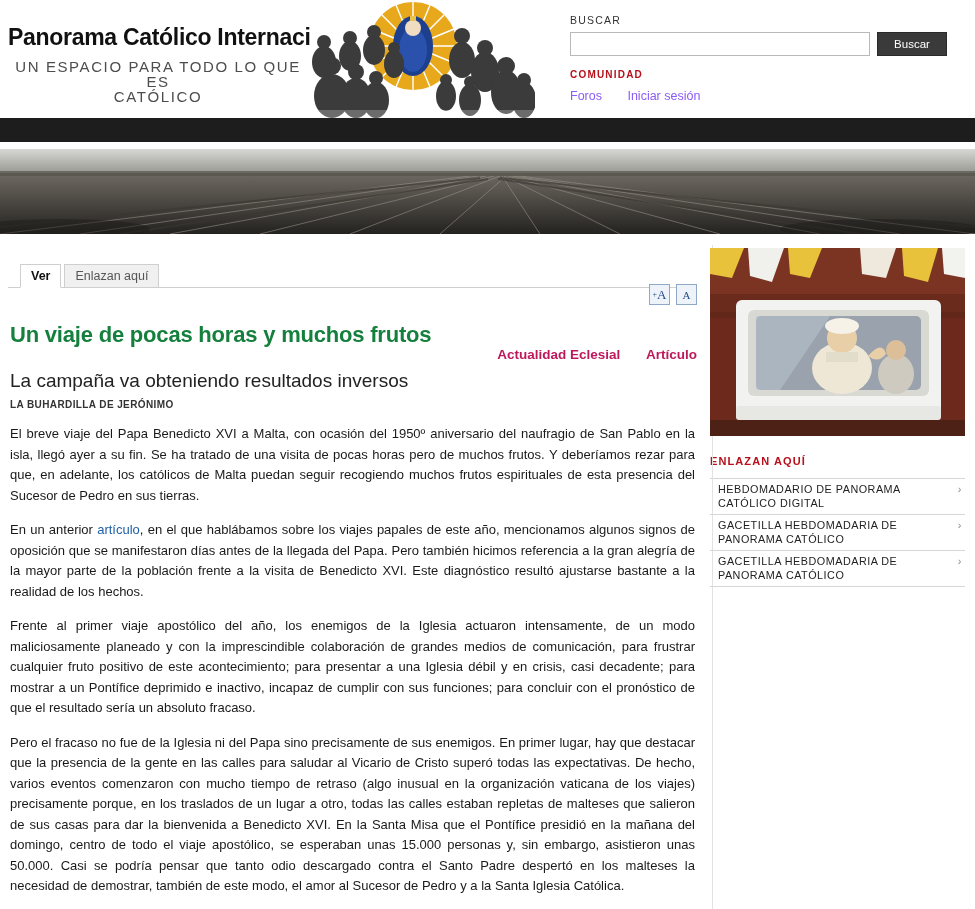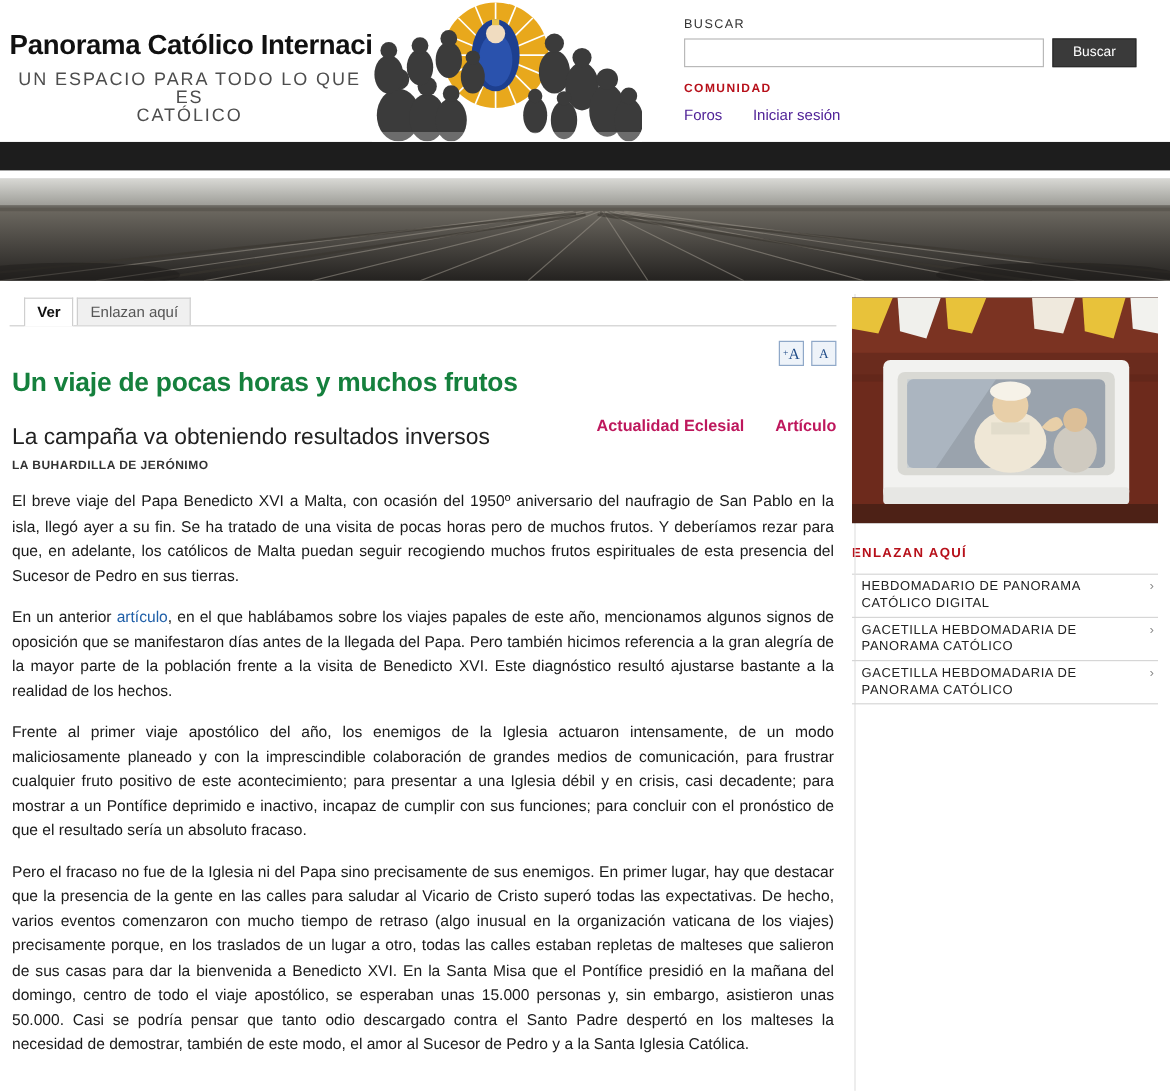--- a/index.html
+++ b/index.html
@@ -87,21 +87,21 @@
     font-size: 10px;
     letter-spacing: 1.2px;
     color: #b7101a;
     font-weight: bold;
   }
   .community-links {
     margin-top: 9px;
     font-size: 12.5px;
   }
   .community-links a {
-    color: #4c1d95;
+    color: #8b5cf6;
     text-decoration: none;
     margin-right: 22px;
   }
 
   
   .nav {
     width: 975px;
     height: 24px;
     background: #1d1d1d;
     display: flex;
@@ -132,21 +132,21 @@
   .banner svg { display: block; }
 
   
   .content {
     display: flex;
     width: 975px;
     padding: 0;
   }
   .main-col {
     width: 705px;
-    padding: 0 8px 0 8px;
+    padding: 16px 8px 0 8px;
     position: relative;
   }
   .side-col {
     width: 270px;
     padding: 0 10px 0 5px;
   }
 
   
   .tabs {
     margin-top: 14px;

